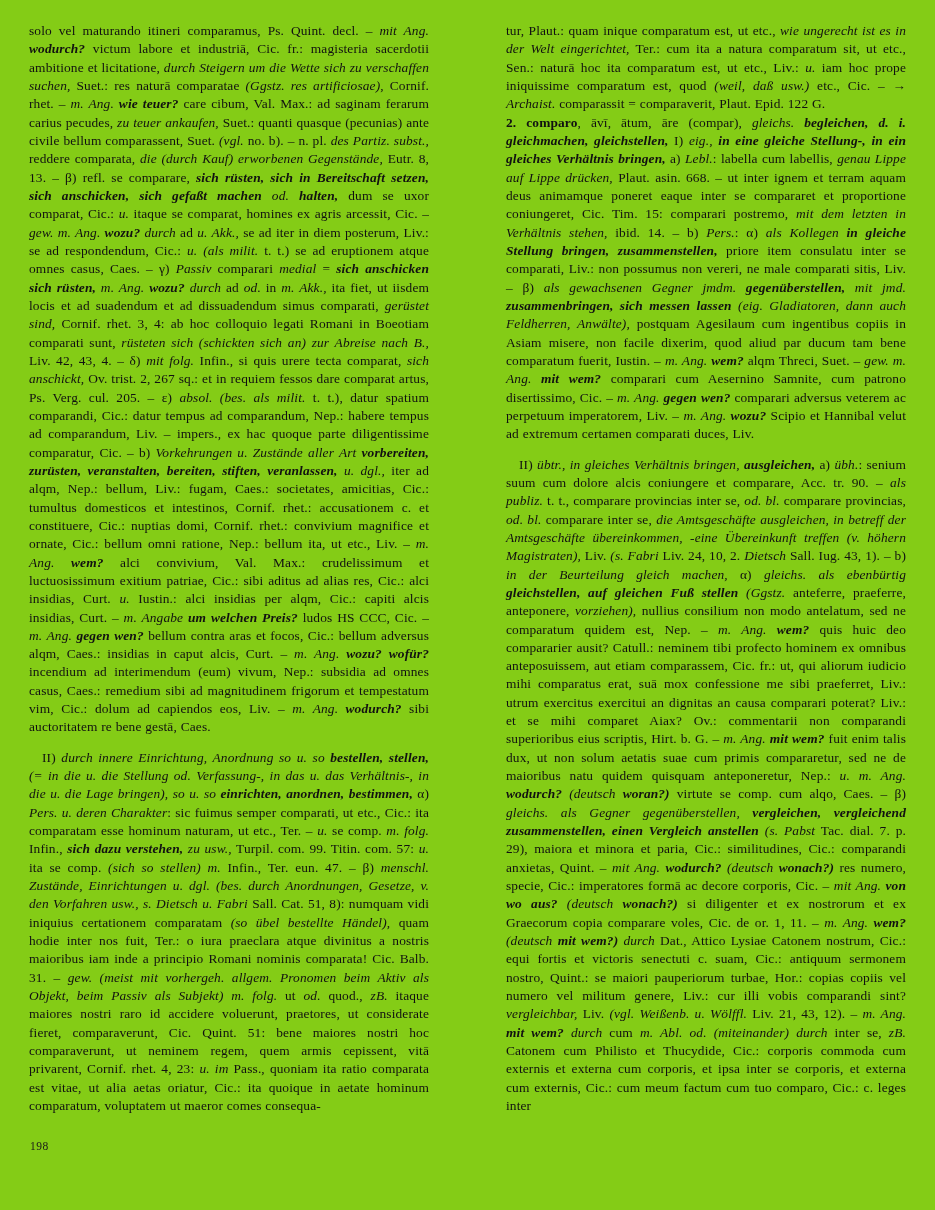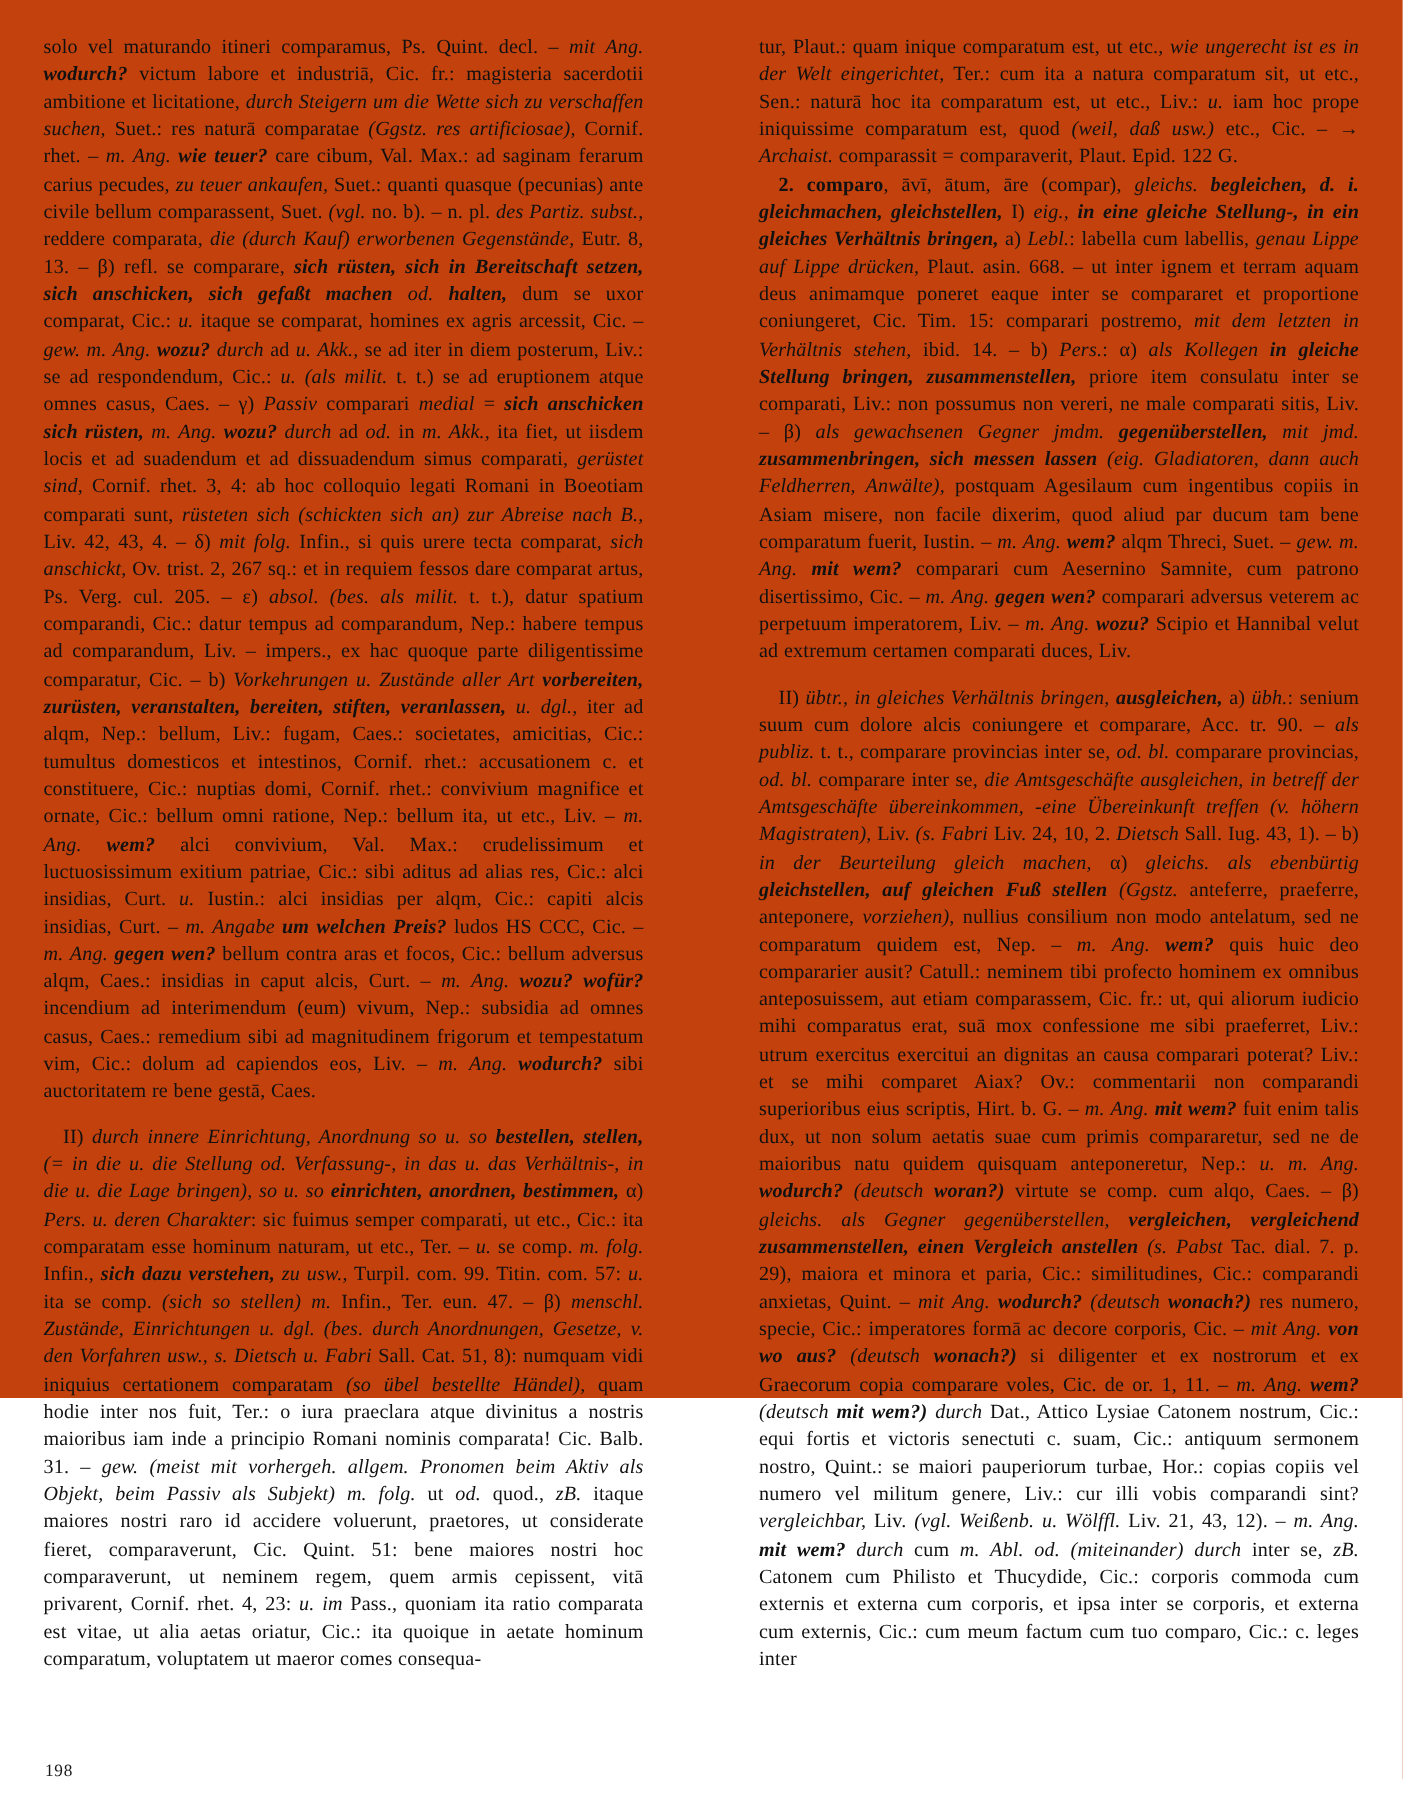--- a/index.html
+++ b/index.html
@@ -12,22 +12,22 @@
     height: 1210px;
     position: relative;
     font-family: "Liberation Serif", "DejaVu Serif", serif;
     color: #111111;
     overflow: hidden;
   }
   .page {
     position: absolute;
     left: 0; top: 0;
     width: 935px;
-    height: 932px;
-    background: #c2410c;
+    height: 1210px;
+    background: #84cc16;
   }
   .columns {
     position: absolute;
     left: 29px;
     top: 22px;
     width: 877px;
     height: 1128px;
     display: flex;
     flex-direction: row;
     justify-content: space-between;
@@ -45,25 +45,25 @@
     word-spacing: 0.02em;
     hyphens: manual;
   }
   .col p.indent {
     text-indent: 13px;
     margin-top: 12px;
   }
   
   i, .it { font-style: italic; }
   .bi { font-style: italic; font-weight: bold; }
-  .b  { font-weight: bold; margin-left: 13px; }
+  .b  { font-weight: bold; }
   .folio {
     position: absolute;
     left: 30px;
-    top: 1175px;
+    top: 1140px;
     font-size: 11.5px;
     font-family: "Liberation Serif", "DejaVu Serif", serif;
     color: #1a1a1a;
     letter-spacing: 0.04em;
   }
 </style>
 </head>
 <body>
 
 <div class="page">

